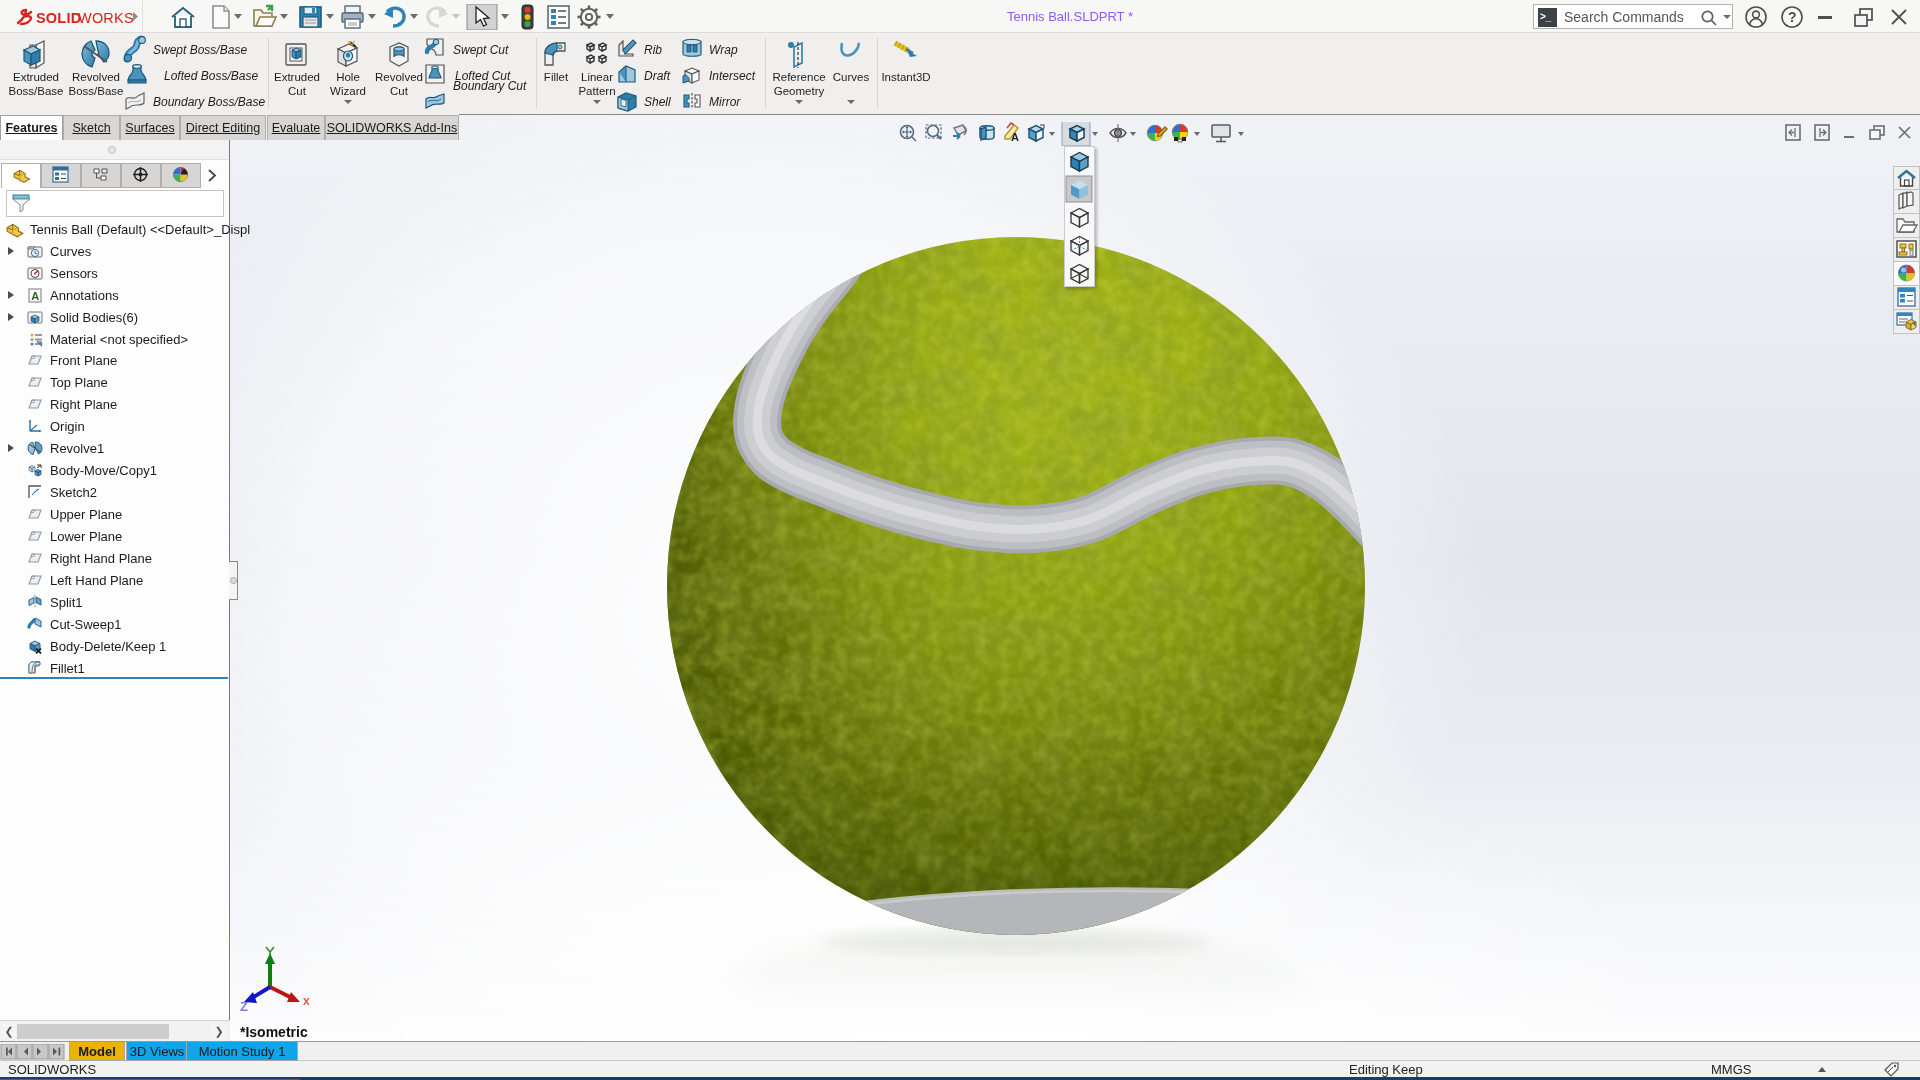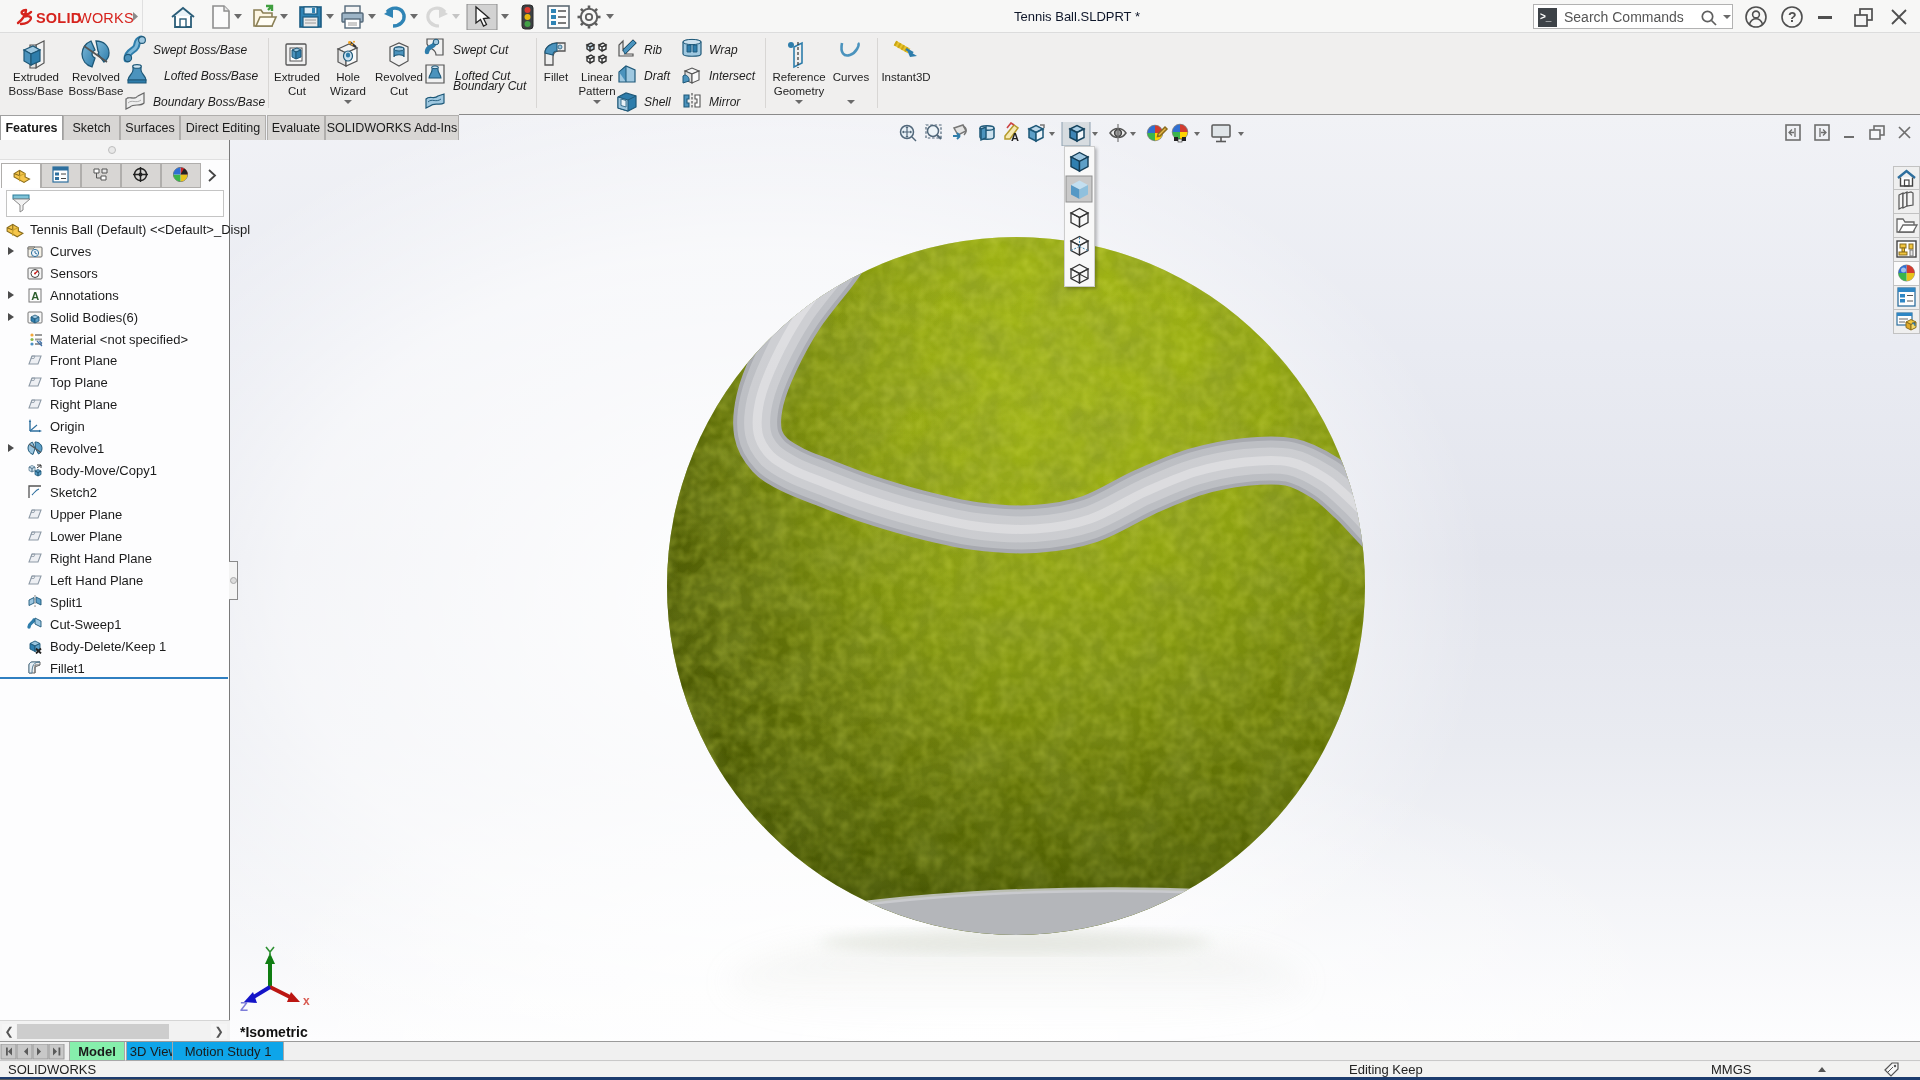--- a/index.html
+++ b/index.html
@@ -2,32 +2,32 @@
 <html><head>
 <meta charset="utf-8">
 <style>
   * { margin:0; padding:0; box-sizing:border-box; }
   html,body { width:1920px; height:1080px; overflow:hidden; font-family:"Liberation Sans", sans-serif; }
   body { position:relative; background:#f0f0f0; }
   .abs { position:absolute; }
   
   #titlebar { position:absolute; left:0; top:0; width:1920px; height:33px; background:#f7f7f6; border-bottom:1px solid #dcdcdc; }
   #logo { position:absolute; left:16px; top:4px; }
-  #tb-title { position:absolute; left:1000px; top:9px; width:140px; text-align:right; font-size:13px; color:#0f172a; }
+  #tb-title { position:absolute; left:1000px; top:9px; width:140px; text-align:center; font-size:13px; color:#8b5cf6; }
   #searchbox { position:absolute; left:1533px; top:4px; width:200px; height:25px; background:#ffffff; border:1px solid #b2b2b2; }
   #searchbox .console { position:absolute; left:4px; top:3px; width:19px; height:19px; background:#3d4247; color:#fff; font-size:10px; font-weight:bold; text-align:left; padding-left:2px; line-height:18px; }
   #searchbox .ph { position:absolute; left:30px; top:4px; font-size:14px; color:#555555; }
   
   #ribbon { position:absolute; left:0; top:34px; width:1920px; height:81px; background:#f0efee; }
   .rbtn-label { position:absolute; font-size:11.5px; color:#1e1e1e; text-align:center; line-height:14px; white-space:nowrap; }
   .rrow-label { position:absolute; font-size:12px; color:#1e1e1e; white-space:nowrap;font-style:italic; }
   .darr { position:absolute; width:0; height:0; border-left:4px solid transparent; border-right:4px solid transparent; border-top:4px solid #6a6a6a; }
   
   #tabstrip { position:absolute; left:0; top:115px; width:459px; height:25px; z-index:6; }
-  .ctab { position:absolute; top:0; height:25px; background:#d8d6d4; border:1px solid #b0aeac; border-bottom:none; font-size:12.5px; color:#1a1a1a; text-align:center; line-height:24px; white-space:nowrap; overflow:hidden; }
+  .ctab { position:absolute; top:0; height:25px; background:#d8d6d4; border:1px solid #b0aeac; border-bottom:none; font-size:12.5px; color:#1a1a1a; text-align:center; line-height:24px; white-space:nowrap; overflow:hidden;text-decoration:underline; }
   .ctab.active { background:#ffffff; border:1px solid #a0a0a0; border-bottom:none; font-weight:bold; }
   
   #viewport { position:absolute; left:0; top:115px; width:1920px; height:926px;
      background:
        radial-gradient(ellipse 960px 700px at 40% 52%, rgba(255,255,255,0.96) 0%, rgba(255,255,255,0.62) 50%, rgba(255,255,255,0) 75%),
        radial-gradient(ellipse 1050px 430px at 50% 100%, rgba(255,255,255,0.95) 0%, rgba(255,255,255,0) 72%),
        linear-gradient(180deg, #f1f2f6 0%, #e9ebf2 25%, #e3e5ed 48%, #e9ebf1 68%, #f4f5f8 85%, #fdfdfe 100%);
   }
   #vp-topline { position:absolute; left:459px; top:114px; width:1461px; height:1px; background:#8a8a8a; z-index:6; }
   
@@ -48,21 +48,21 @@
   #taskpane { position:absolute; right:0; top:166px; width:27px; }
   .tpbox { width:27px; height:24px; background:#efefef; border:1px solid #c2c2c2; border-top:none; position:relative; }
   .tpbox:first-child { border-top:1px solid #c2c2c2; }
   
   #ddpanel { position:absolute; left:1064px; top:146px; width:31px; height:141px; background:#f8f8f8; border:1px solid #cccccc; box-shadow:2px 2px 3px rgba(0,0,0,0.25); }
   
   #hscroll { position:absolute; left:0; top:1020px; width:230px; height:21px; background:#f2f2f2; border-top:1px solid #d5d5d5; }
   #isolabel { position:absolute; left:240px; top:1024px; font-size:14px; font-weight:bold; color:#111; }
   #bottomtabs { position:absolute; left:0; top:1041px; width:1920px; height:20px; background:#f0f0f0; border-top:1px solid #9a9a9a; border-bottom:1px solid #c9c9c9; }
   .btab { position:absolute; top:0px; height:19px; font-size:13px; color:#1a1a1a; text-align:center; line-height:19px; background:#0ea5e9; border:1px solid #a8a8a8; border-top:none; }
-  .btab.active { background:#86efac; font-weight:bold; border-top:none; }
+  .btab.active { background:#eab308; font-weight:bold; border-top:none; }
   #statusbar { position:absolute; left:0; top:1062px; width:1920px; height:15px; background:#f2f2f1; font-size:13px; color:#222; }
   #navy { position:absolute; left:0; top:1077px; width:1920px; height:3px; background:#1d3c6e; }
 </style>
 </head>
 <body>
 
 <div id="titlebar">
   <svg id="logo" width="126" height="26" viewBox="0 0 126 26">
     <g fill="none" stroke="#d6231d" stroke-width="2.4" stroke-linecap="round">
       <path d="M2 19 C 7 15 10 10 10 6 M10 6 C 6 6 4.5 8.5 6.5 10 C 8.5 11.5 13 10.5 15 8 M5 20 C 10 20 14 17.5 14.8 15 C 15.5 12.5 12 11.5 9.5 12.5"></path>
@@ -988,21 +988,21 @@
         <path d="M12 3.5 L8 7.5 L12 11.5 Z"></path>
         <rect x="6" y="3.5" width="1.8" height="8"></rect>
         <path d="M28 3.5 L24 7.5 L28 11.5 Z"></path>
         <path d="M37 3.5 L41 7.5 L37 11.5 Z"></path>
         <path d="M53 3.5 L57 7.5 L53 11.5 Z"></path>
         <rect x="58.5" y="3.5" width="1.8" height="8"></rect>
       </g>
   </svg>
   <div class="btab active" style="left:69px;width:56px">Model</div>
   <div class="btab" style="left:126px;width:62px">3D Views</div>
-  <div class="btab" style="left:172px;width:112px">Motion Study 1</div>
+  <div class="btab" style="left:186px;width:112px">Motion Study 1</div>
 </div>
 <div id="statusbar">
   <div class="abs" style="left:8px;top:0px">SOLIDWORKS</div>
   <div class="abs" style="left:1349px;top:0px">Editing Keep</div>
   <div class="abs" style="left:1711px;top:0px">MMGS</div>
   <div class="abs" style="left:1818px;top:5px;width:0;height:0;border-left:4px solid transparent;border-right:4px solid transparent;border-bottom:5px solid #555"></div>
   <svg class="abs" style="left:1884px;top:0px" width="16" height="15" viewBox="0 0 16 15">
       <path d="M1 8 L8 1 L14 1 L14 7 L7 14 Z" fill="#f7f7f7" stroke="#555" stroke-width="1.2"></path>
       <circle cx="11" cy="4" r="1.2" fill="#555"></circle>
       <path d="M4 10 L9 5" stroke="#555" stroke-width="1"></path>

